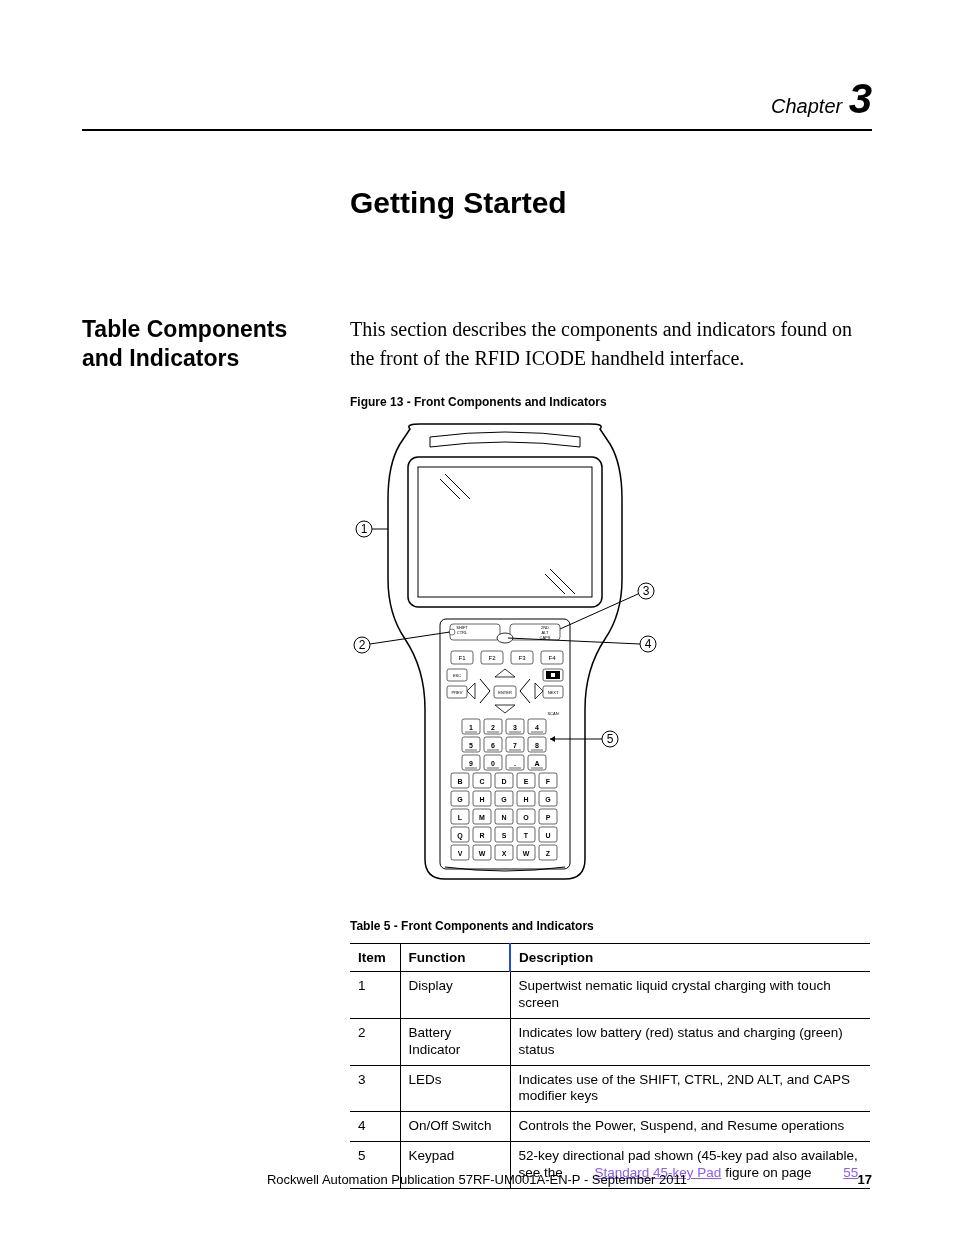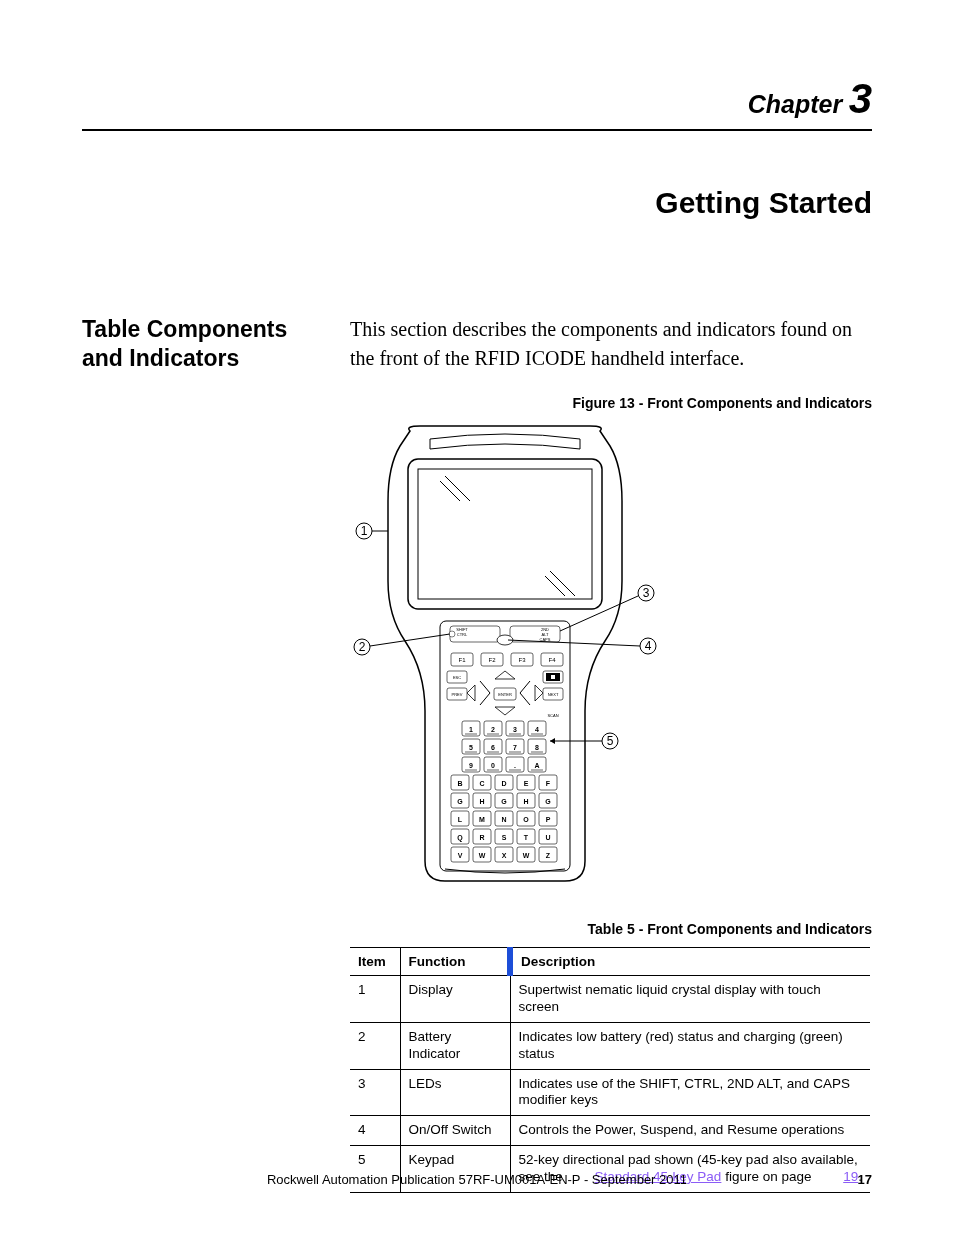--- a/index.html
+++ b/index.html
@@ -14,38 +14,37 @@
   }
   .chapter-header {
     text-align: right;
     font-family: "Arial Narrow", Arial, sans-serif;
     border-bottom: 2px solid #000;
     padding-bottom: 6px;
     margin-bottom: 55px;
   }
   .chapter-label {
     font-style: italic;
-    font-weight: bold;
-    font-size: 25px;
+    font-weight: normal;
+    font-size: 20px;
     vertical-align: baseline;
   }
   .chapter-num {
     font-style: italic;
     font-weight: bold;
     font-size: 42px;
     vertical-align: baseline;
     margin-left: 2px;
   }
   .main-title {
     font-family: "Arial Narrow", Arial, sans-serif;
     font-weight: bold;
     font-size: 30px;
     margin-left: 268px;
     margin-bottom: 95px;
-    text-align: right;
   }
   .two-col { display: flex; }
   .side-heading {
     width: 268px;
     flex-shrink: 0;
     font-family: "Arial Narrow", Arial, sans-serif;
     font-weight: bold;
     font-size: 23px;
     line-height: 1.25;
     padding-right: 20px;
@@ -53,23 +52,22 @@
   .body-col { flex: 1; }
   .intro-para {
     font-family: Georgia, "Times New Roman", serif;
     font-size: 20px;
     line-height: 1.45;
     margin-bottom: 22px;
   }
   .fig-caption, .tbl-caption {
     font-family: "Arial Narrow", Arial, sans-serif;
     font-weight: bold;
-    font-size: 14px;
+    font-size: 12px;
     margin-bottom: 10px;
-    text-align: right;
   }
   .figure-box {
     width: 310px;
     margin: 0 0 30px 0;
     position: relative;
   }
   svg.device { display: block; }
   .callout-circle {
     stroke: #000;
     stroke-width: 1;
@@ -101,21 +99,21 @@
     padding: 6px 8px;
   }
   table.components td {
     border-bottom: 1px solid #000;
     padding: 6px 8px;
     vertical-align: top;
     line-height: 1.25;
   }
   table.components td:first-child, table.components th:first-child { width: 50px; }
   table.components td:nth-child(2), table.components th:nth-child(2) { width: 110px; border-left:1px solid #000; border-right:1px solid #000; }
-  table.components th:nth-child(2) { border-left:1px solid #000; border-right:6px solid #1d4ed8; }
+  table.components th:nth-child(2) { border-left:1px solid #000; border-right:2px solid #1d4ed8; }
   .footer-line {
     position: absolute;
     bottom: 48px;
     left: 82px;
     right: 82px;
     display: flex;
     justify-content: space-between;
     font-family: "Arial Narrow", Arial, sans-serif;
     font-size: 13px;
   }
@@ -351,41 +349,41 @@
         <tr>
           <th>Item</th>
           <th>Function</th>
           <th>Description</th>
         </tr>
       </thead>
       <tbody id="tbl-body">
           <tr>
             <td>1</td>
             <td>Display</td>
-            <td>Supertwist nematic liquid crystal display with touch screen</td>
+            <td>Supertwist nematic liquid crystal charging with touch screen</td>
           </tr>
           <tr>
             <td>2</td>
             <td>Battery Indicator</td>
             <td>Indicates low battery (red) status and charging (green) status</td>
           </tr>
           <tr>
             <td>3</td>
             <td>LEDs</td>
             <td>Indicates use of the SHIFT, CTRL, 2ND ALT, and CAPS modifier keys</td>
           </tr>
           <tr>
             <td>4</td>
             <td>On/Off Switch</td>
             <td>Controls the Power, Suspend, and Resume operations</td>
           </tr>
           <tr>
             <td>5</td>
             <td>Keypad</td>
-            <td>52-key directional pad shown (45-key pad also available, see the <a class="xref" href="#">Standard 45-key Pad</a> figure on page <a class="xref" href="#">19</a>.</td>
+            <td>52-key directional pad shown (45-key pad also available, see the <a class="xref" href="#">Standard 45-key Pad</a> figure on page <a class="xref" href="#">55</a>.</td>
           </tr>
         </tbody>
     </table>
 
   </div>
 </div>
 
 <div class="footer-line">
   <span style="width:40px"></span>
   <span class="footer-left">Rockwell Automation Publication 57RF-UM001A-EN-P - September 2011</span>

